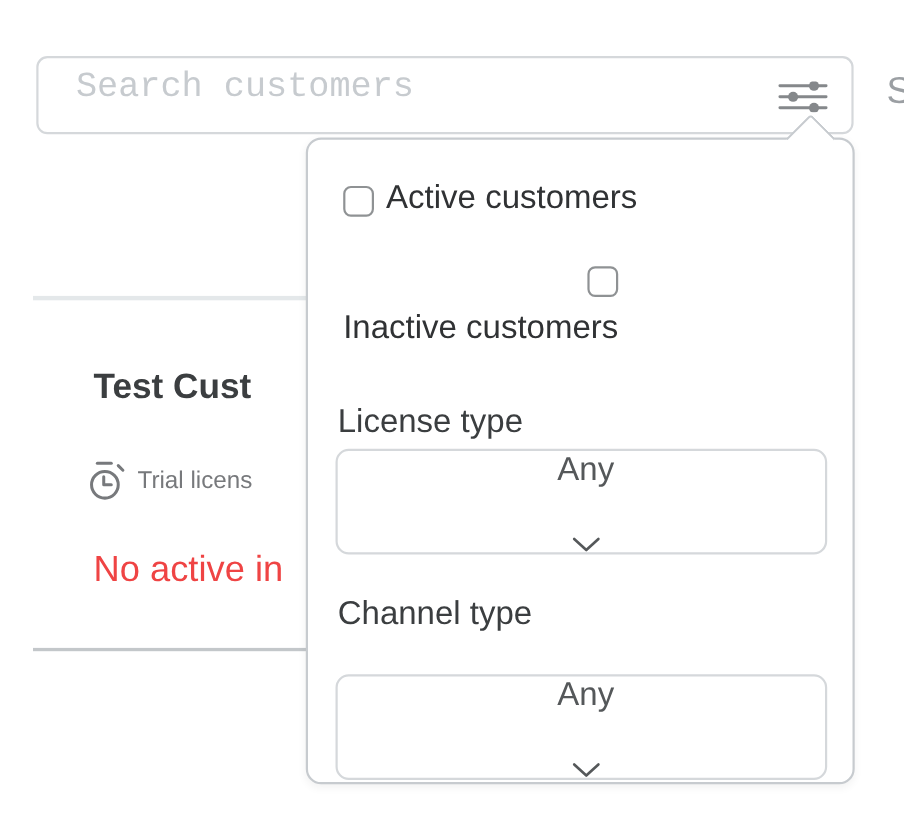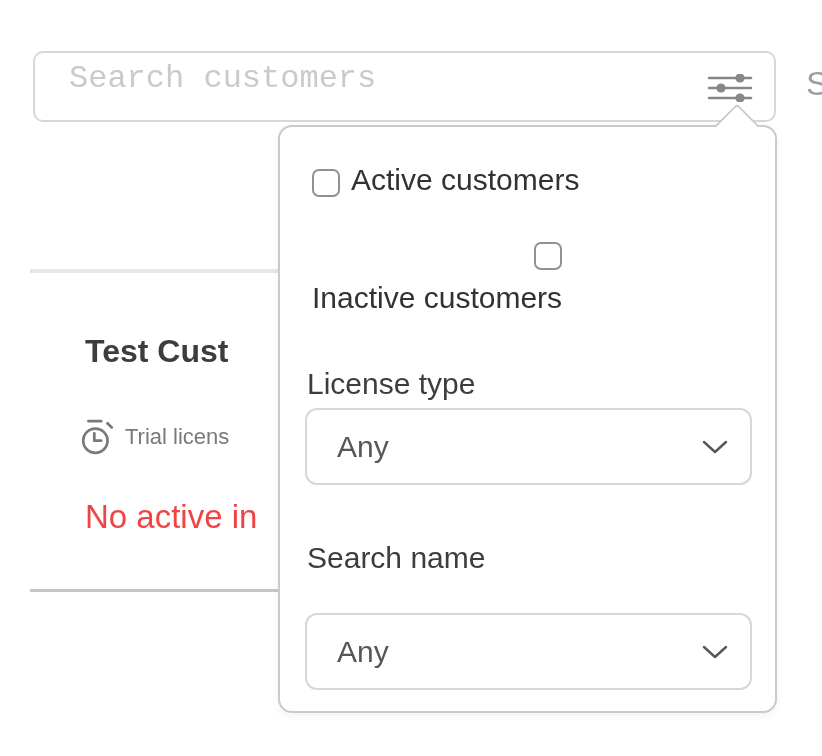--- a/index.html
+++ b/index.html
@@ -98,26 +98,27 @@
 
   .field-label {
     position:absolute; left:27px;
     font-size:30px; color:#3b3e40; white-space:nowrap;
   }
   .field-label.label-0 { top:208px;margin-top:32px; }
   .field-label.label-1 { top:414px; }
 
   .select-box {
     position:absolute; left:25px;
-    width:447px; height:77px;
+    width:447px; height:96px;
     border:2px solid #d5d8db; border-radius:12px;
     background:#fff;
     display:flex; align-items:center;
     padding:0 22px 0 30px;
     cursor:pointer;
+    flex-direction:column;
   }
   .select-box.select-0 { top:281px; }
   .select-box.select-1 { top:486px; }
   .select-value { font-size:30px; color:#55585a; flex:1 1 auto; }
   .select-chevron { flex:0 0 auto; display:flex; }
 </style>
 </head>
 <body>
 
 <div class="divider-top"></div>
@@ -178,21 +179,21 @@
 
   <div class="select-box select-0">
     <span class="select-value">Any</span>
     <span class="select-chevron">
       <svg width="26" height="14" viewBox="0 0 26 14" fill="none" stroke="#55585a" stroke-width="2.4" stroke-linecap="round" stroke-linejoin="round">
         <polyline points="2,2 13,12 24,2"></polyline>
       </svg>
     </span>
   </div>
 
-  <div class="field-label label-1">Search name</div>
+  <div class="field-label label-1">Channel type</div>
 
   <div class="select-box select-1">
     <span class="select-value">Any</span>
     <span class="select-chevron">
       <svg width="26" height="14" viewBox="0 0 26 14" fill="none" stroke="#55585a" stroke-width="2.4" stroke-linecap="round" stroke-linejoin="round">
         <polyline points="2,2 13,12 24,2"></polyline>
       </svg>
     </span>
   </div>
 </div>

